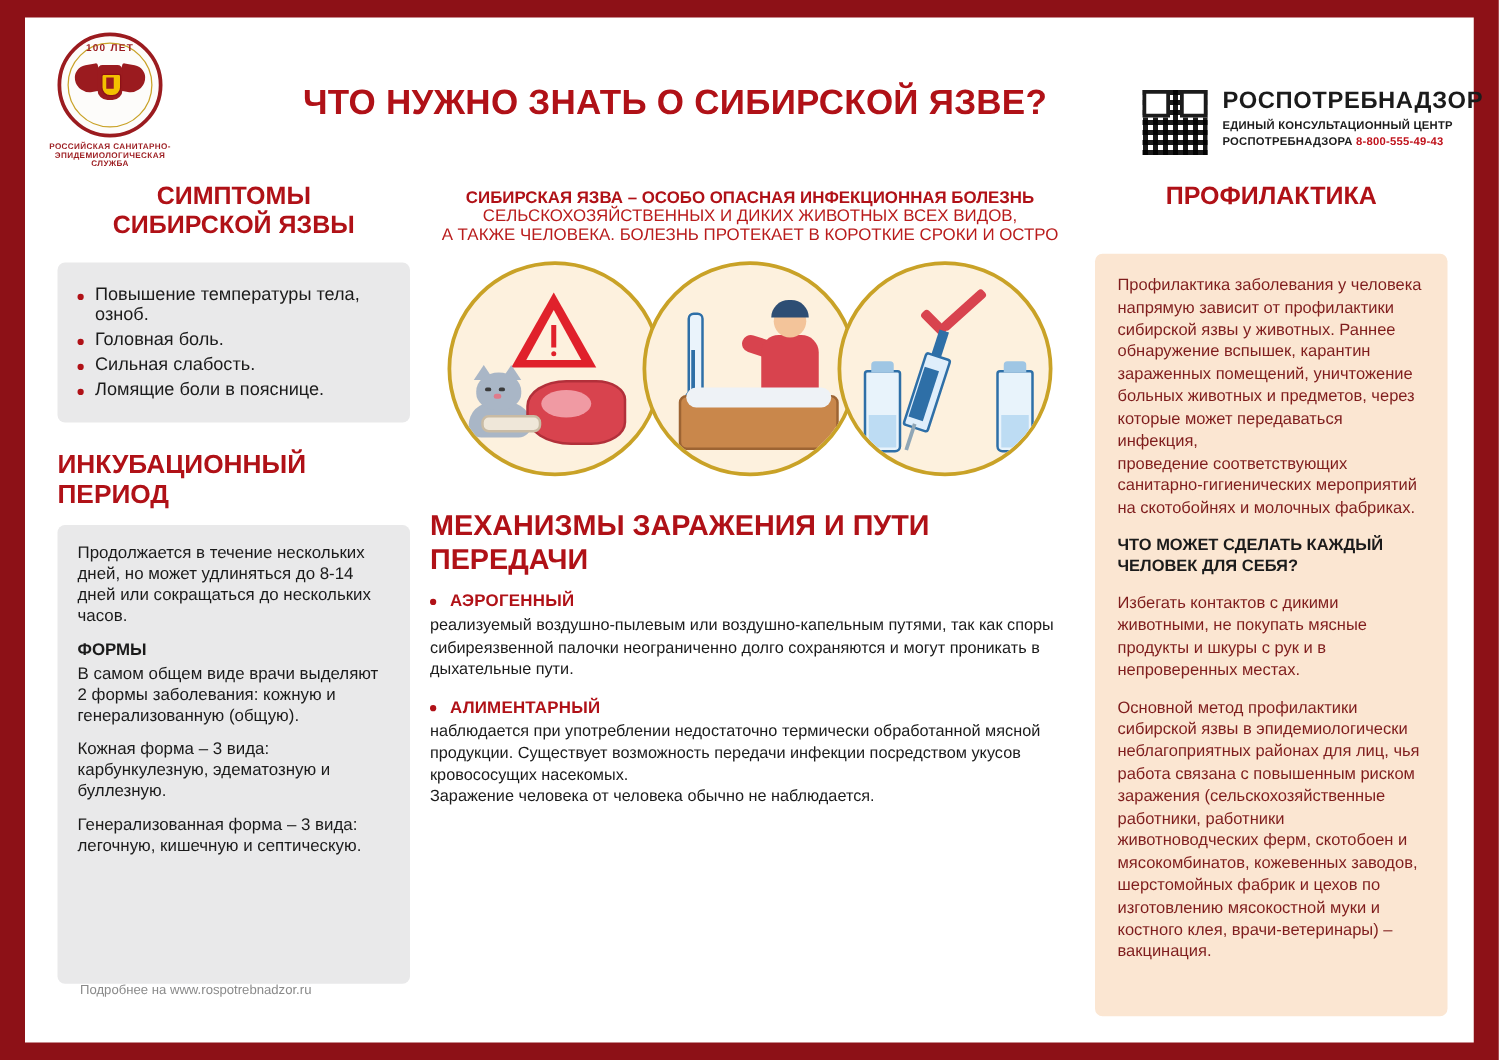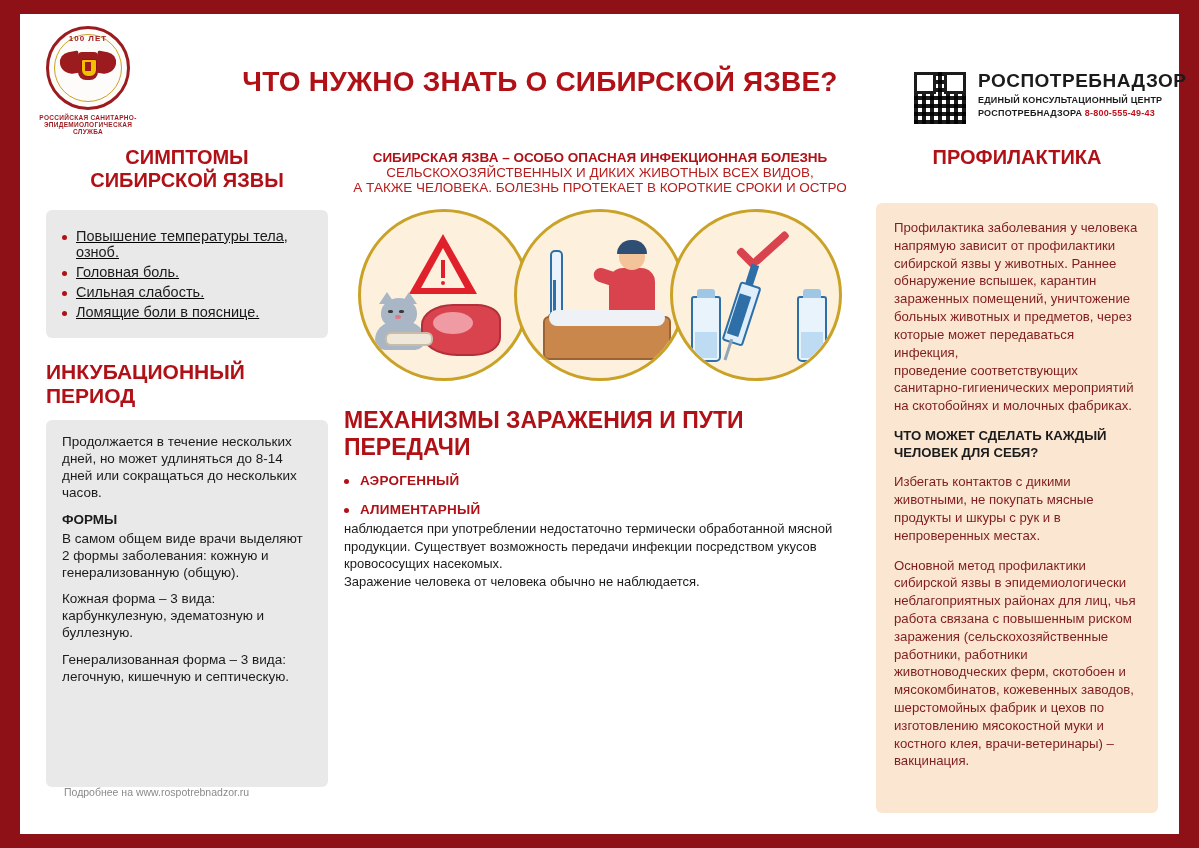--- a/index.html
+++ b/index.html
@@ -282,21 +282,21 @@
   </div>
 
   <div class="cols">
 
     <div class="col-left">
       <div class="sec-title">
         <div>СИМПТОМЫ</div>
         <div>СИБИРСКОЙ ЯЗВЫ</div>
       </div>
 
-      <div class="grey-box" style="margin-top:18px;text-decoration:underline;">
+      <div class="grey-box" style="margin-top:18px;">
         <ul>
           <li>Повышение температуры тела, озноб.</li>
           <li>Головная боль.</li>
           <li>Сильная слабость.</li>
           <li>Ломящие боли в пояснице.</li>
         </ul>
       </div>
 
       <div class="sec-title left-align" style="margin-top:22px;font-size:21px;">ИНКУБАЦИОННЫЙ ПЕРИОД</div>
 
@@ -364,20 +364,21 @@
               <div class="needle"></div>
           </div>
         </div>
       </div>
 
       <div class="mech-title">МЕХАНИЗМЫ ЗАРАЖЕНИЯ И ПУТИ ПЕРЕДАЧИ</div>
 
       <div class="mech">
         <div class="item">
           <div class="head">АЭРОГЕННЫЙ</div>
+          <div class="body">реализуемый воздушно-пылевым или воздушно-капельным путями, так как споры сибиреязвенной палочки неограниченно долго сохраняются и могут проникать в дыхательные пути.</div>
         </div>
         <div class="item">
           <div class="head">АЛИМЕНТАРНЫЙ</div>
           <div class="body" style="white-space:pre-line;">наблюдается при употреблении недостаточно термически обработанной мясной продукции. Существует возможность передачи инфекции посредством укусов кровососущих насекомых.
 Заражение человека от человека обычно не наблюдается.</div>
         </div>
       </div>
     </div>
 
     <div class="col-right">

